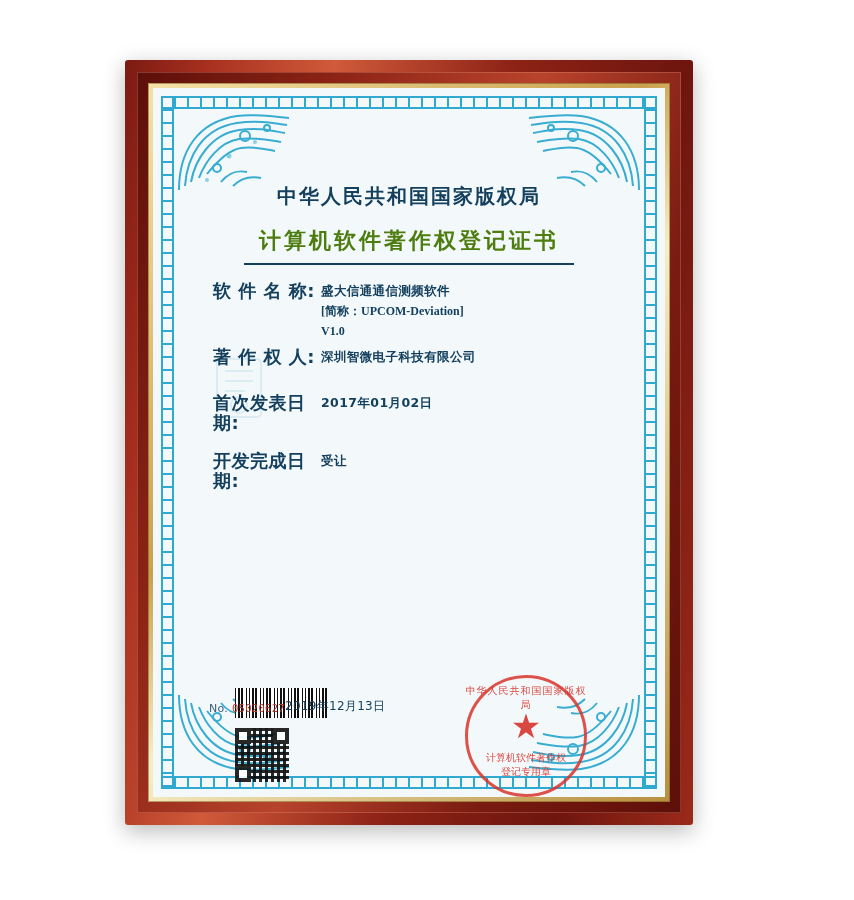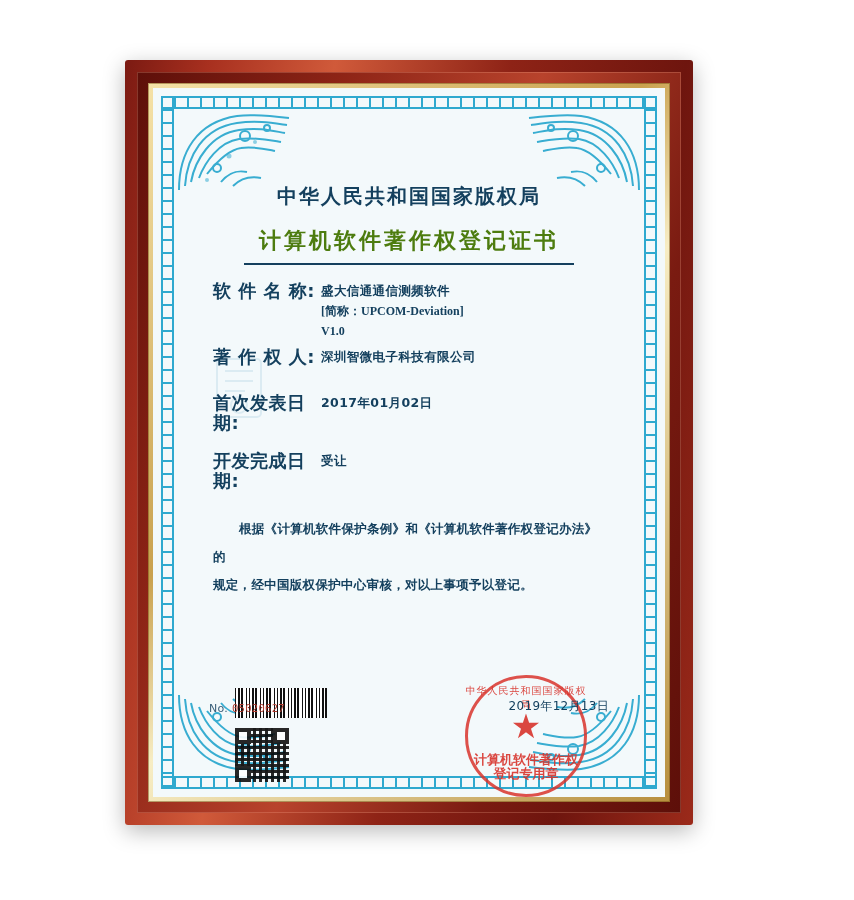--- a/index.html
+++ b/index.html
@@ -269,35 +269,34 @@
     text-align: center;
     font-size: 10px;
     color: #d8342c;
     letter-spacing: 1px;
     opacity: 0.9;
   }
   .seal-line1, .seal-line2 {
     position: absolute;
     left: 0; right: 0;
     text-align: center;
-    font-size: 13px;
+    font-size: 10px;
     color: #d8342c;
-    font-weight: bold;
+    font-weight: normal;
     opacity: 0.9;
   }
   .seal-line1 { top: 76px; }
   .seal-line2 { top: 90px; }
 
   .footer {
     position: absolute;
     left: 26px;
     right: 26px;
     bottom: 52px;
     display: flex;
-    justify-content: space-between;
     align-items: flex-end;
   }
   .serial {
     font-size: 11px;
     color: #3a5f7a;
     letter-spacing: 0.3px;
   }
   .serial .num { color: #b03a2e; font-family: "DejaVu Sans Mono","Liberation Mono",monospace; font-size: 10.5px; }
   .issue-date {
     font-size: 12px;
@@ -422,24 +421,20 @@
 
         <div class="row gap-mid">
           <div class="row-label">开发完成日期:</div>
           <div class="row-value">受让</div>
         </div>
 
 
 
       </div>
 
-      <div class="statement">
-        <p class="indent">根据《计算机软件保护条例》和《计算机软件著作权登记办法》的</p>
-        <p>规定，经中国版权保护中心审核，对以上事项予以登记。</p>
-      </div>
 
       <div class="codes">
         <div class="barcode"></div>
         <div class="qr">
           <div class="qr-b"></div>
         </div>
       </div>
 
       <div class="seal">
         <div class="seal-ring"></div>

